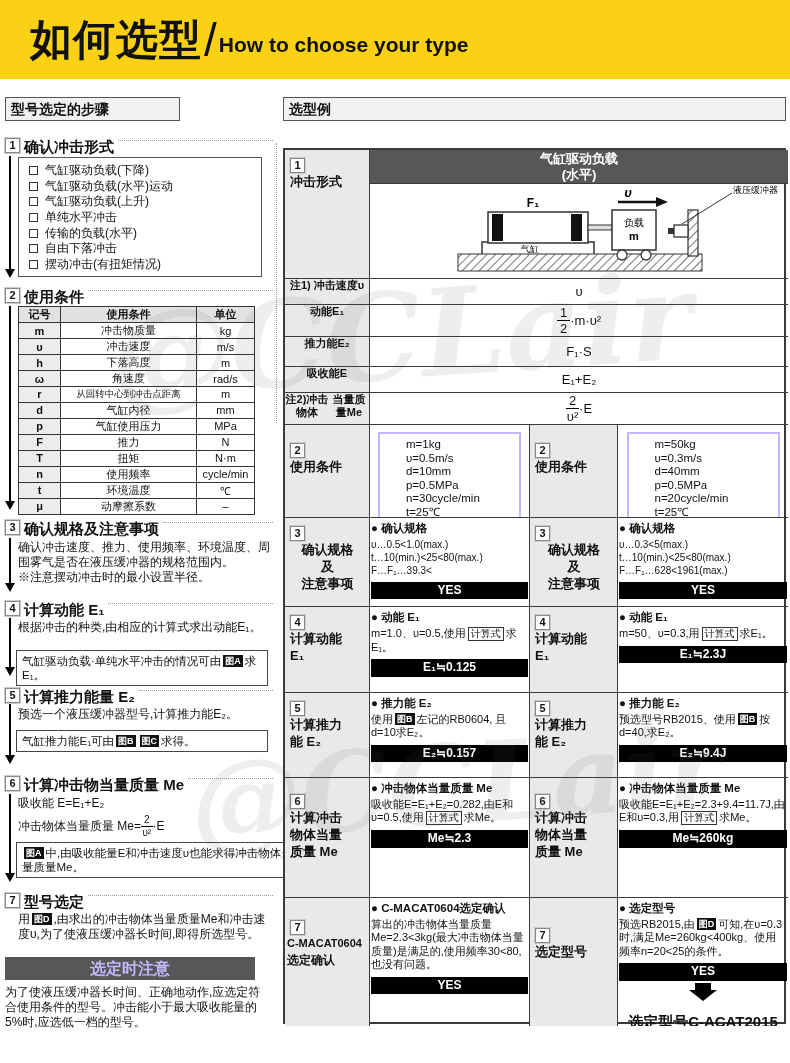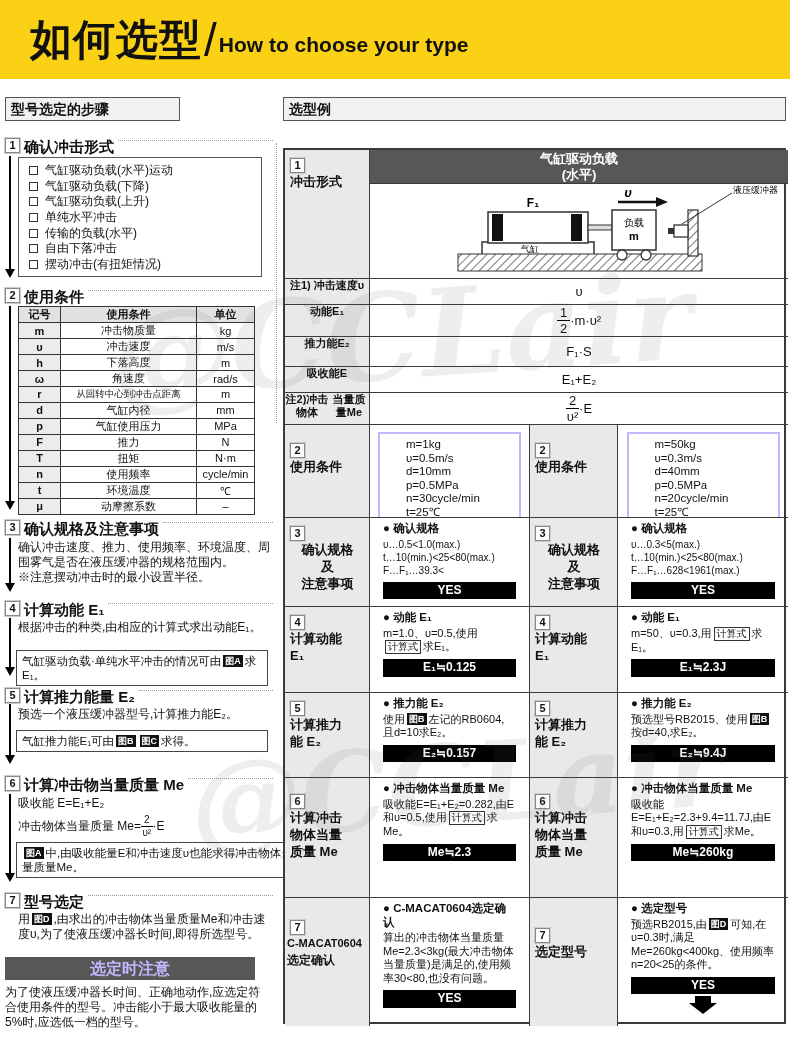--- a/index.html
+++ b/index.html
@@ -50,21 +50,21 @@
   .extable { left:283px; top:148px; width:503px; height:876px; display:grid;
     grid-template-columns:85px 160px 88px 170px;
     grid-template-rows:34px 95px 26px 32px 30px 26px 32px 93px 89px 86px 85px 120px 128px;
     border:2px solid #3a3a3a; background:#fff; }
   .cell { border-right:1px solid #3a3a3a; border-bottom:1px solid #3a3a3a; overflow:hidden; }
   .cell.noR { border-right:none; } .cell.noB { border-bottom:none; }
   .lab { background:#e9e9e7; font-weight:bold; font-size:13px; line-height:17px; padding:6px 4px 0 5px; }
   .flab { background:#e9e9e7; font-weight:bold; font-size:11px; line-height:13px; display:flex; justify-content:center; text-align:center; }
   .fval { display:flex; align-items:center; justify-content:center; font-size:13px; }
   .dhead { background:#575757; color:#fff; font-weight:bold; font-size:13px; text-align:center; line-height:16px; display:flex; flex-direction:column; justify-content:center; }
-  .ccell { padding:4px 13px; font-size:11px; line-height:13.5px; }
+  .ccell { padding:4px 1px; font-size:11px; line-height:13.5px; }
   .bullet { font-weight:bold; font-size:11.5px; margin-bottom:2px; }
   .bar { background:#000; color:#fff; font-weight:bold; text-align:center; font-size:12px; padding:2px 0; margin-top:5px; }
   .condbox { border:2px solid #c4b5fd; margin:7px auto 0; width:90%; padding:4px 0 4px 26px; font-size:11.5px; line-height:13.5px; }
   .small10 { font-size:10px; line-height:13px; }
   .stem { width:16px; height:7px; background:#000; margin:2px auto 0; }
   .tri { width:0; height:0; border-left:14px solid transparent; border-right:14px solid transparent; border-top:11px solid #000; margin:0 auto; }
   .final { font-weight:bold; font-size:15px; text-align:center; margin-top:14px; white-space:nowrap; }
 
   .wm { position:absolute; font-family:"DejaVu Serif", serif; font-style:italic; font-weight:bold;
        color:rgba(90,90,90,0.10); transform:rotate(-4deg); pointer-events:none; z-index:9; white-space:nowrap; }
@@ -94,25 +94,25 @@
 <div class="varrow" style="top:794px; height:84px;"></div>
 
 <div class="abs shead" style="left:5px; top:138px; width:268px;">
   <span class="n">1</span>
   <span>确认冲击形式</span>
   <span class="lead"></span>
 </div>
 <div class="abs chklist" style="left:18px; top:157px; width:244px;">
   <div class="chk">
       <span class="chkbox"></span>
+      <span>气缸驱动负载(下降)</span>
+    </div>
+  <div class="chk">
+      <span class="chkbox"></span>
       <span>气缸驱动负载(水平)运动</span>
-    </div>
-  <div class="chk">
-      <span class="chkbox"></span>
-      <span>气缸驱动负载(下降)</span>
     </div>
   <div class="chk">
       <span class="chkbox"></span>
       <span>气缸驱动负载(上升)</span>
     </div>
   <div class="chk">
       <span class="chkbox"></span>
       <span>单纯水平冲击</span>
     </div>
   <div class="chk">

